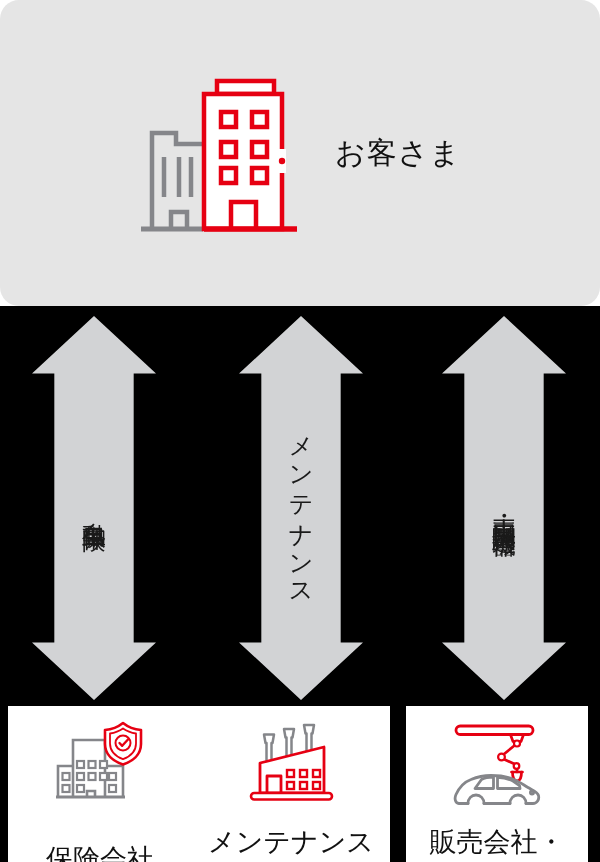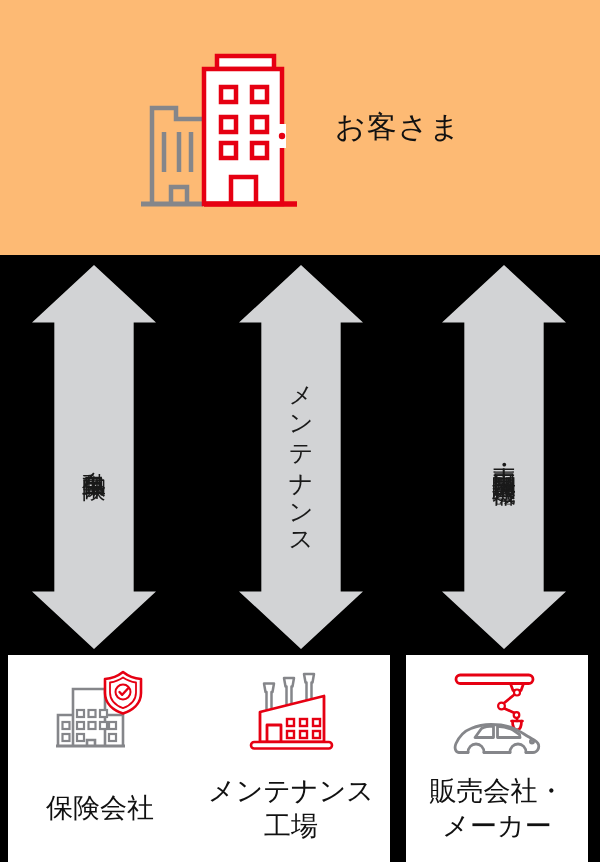--- a/index.html
+++ b/index.html
@@ -9,22 +9,22 @@
     --bg-black:#000000;
     --text-dark:#111111;
   }
   *{box-sizing:border-box;margin:0;padding:0;}
   html,body{width:600px;}
   body{font-family:"Liberation Sans","DejaVu Sans",sans-serif;background:#fff;}
   .page{width:600px;height:862px;overflow:hidden;position:relative;background:#fff;}
 
   
   .top-section{
-    height:255px;background:#fdba74;
-    display:flex;align-items:center;justify-content:center;gap:36px;
+    height:306px;background:#e5e5e5;
+    display:flex;align-items:center;justify-content:center;gap:36px;border-radius:19px;
   }
   .customer-label{
     font-size:30px;letter-spacing:1px;color:var(--text-dark);
   }
 
   
   .flow-section{
     position:relative;height:607px;background:var(--bg-black);
   }
   .arrow{

